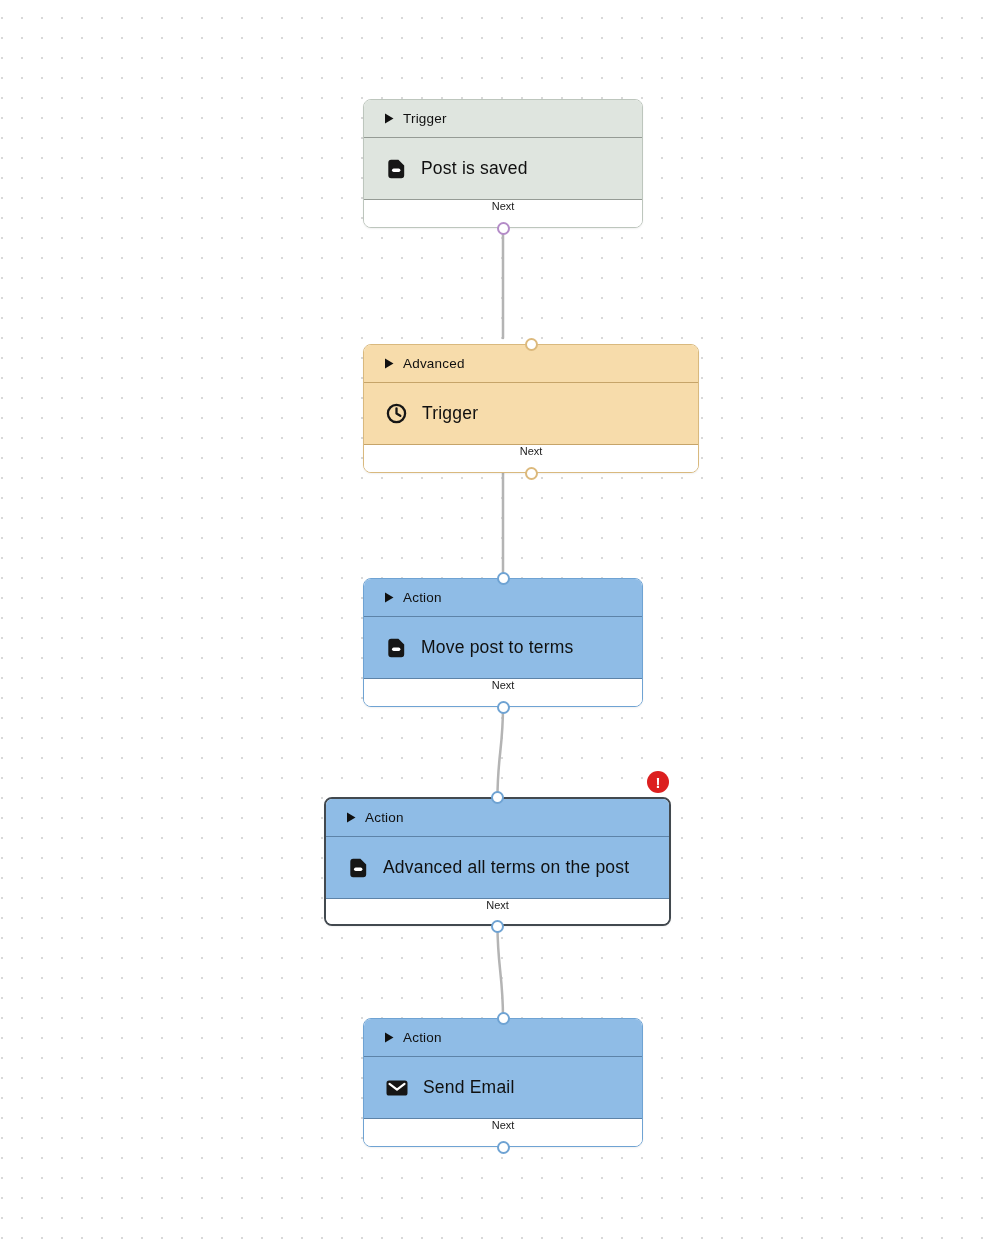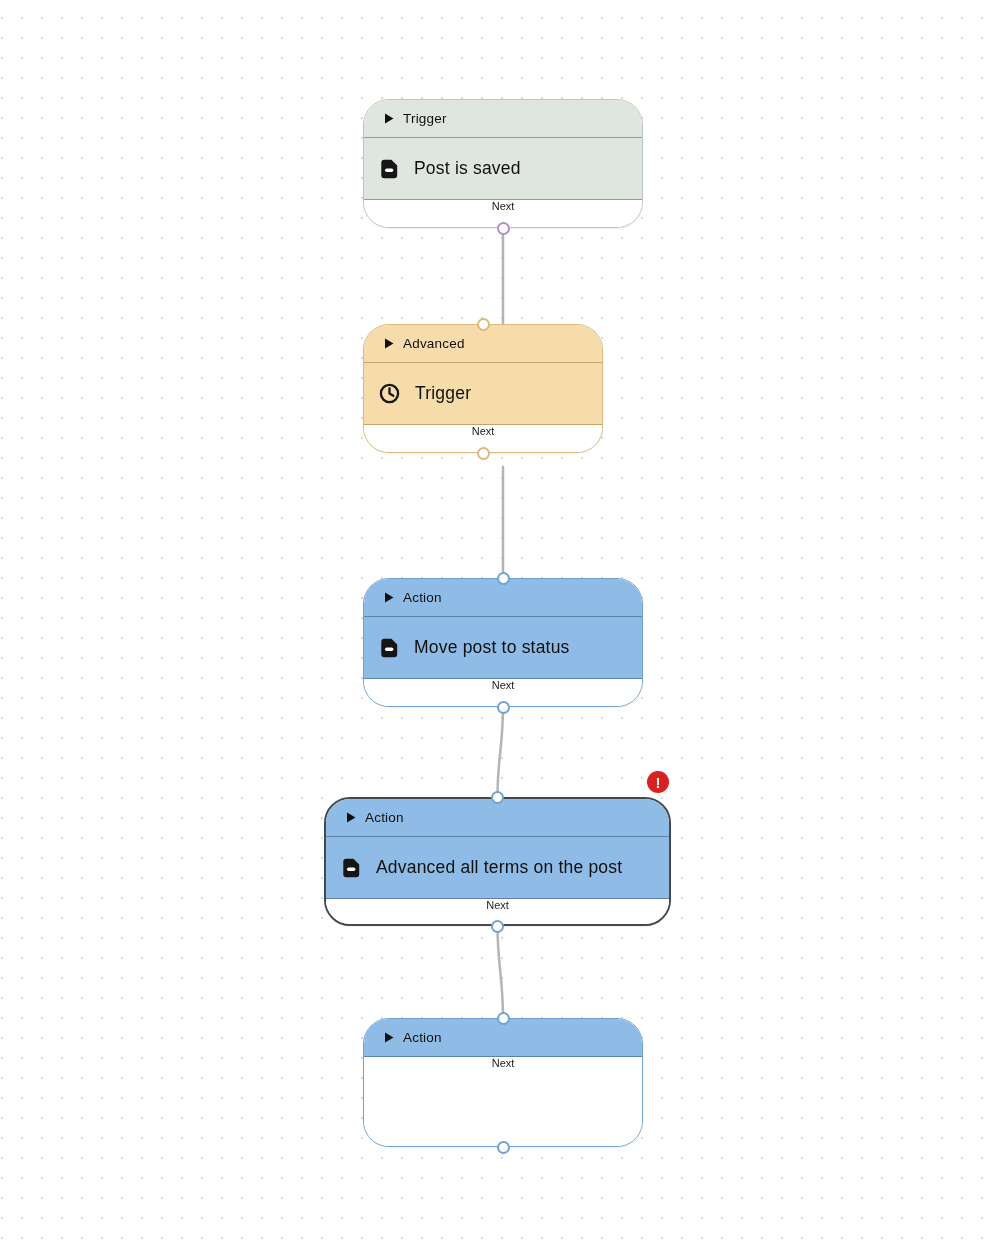--- a/index.html
+++ b/index.html
@@ -17,21 +17,21 @@
     background-size: 20px 20px;
     background-position: -8px 8px;
   }
   .edges-layer { position: absolute; left: 0; top: 0; pointer-events: none; }
 
   .node { position: absolute; box-sizing: border-box; }
   .node-box {
     box-sizing: border-box;
     height: 100%;
     border: 1.5px solid var(--border);
-    border-radius: 26px;
+    border-radius: 8px;
     overflow: hidden;
     display: flex; flex-direction: column;
     background: #ffffff;
     box-shadow: 0 1px 2px rgba(0,0,0,0.06);
   }
   .node--trigger  { --fill:#dfe5df; --border:#bdc6bd; --divider:#959b95; --port:#b48cc8; }
   .node--advanced { --fill:#f7dcab; --border:#d9b97e; --divider:#c6a469; --port:#dcb97c; }
   .node--action   { --fill:#8fbce6; --border:#6fa3d3; --divider:#5d83a8; --port:#6fa3d3; }
   .node.is-selected .node-box { border-color: #42494f; border-width: 2px; }
 
@@ -41,21 +41,21 @@
     border-bottom: 1px solid var(--divider);
     display: flex; align-items: center;
     padding: 0 20px; gap: 9px;
     font-size: 13.5px; color: #101010; letter-spacing: .2px;
   }
   .node-body {
     flex: 0 0 61px;
     background: var(--fill);
     border-bottom: 1px solid var(--divider);
     display: flex; align-items: center;
-    padding: 0 14px; gap: 14px;
+    padding: 0 21px; gap: 14px;
     font-size: 17.5px; color: #101010; letter-spacing: .2px;
   }
   .node-footer {
     flex: 1 1 auto;
     background: #ffffff;
     text-align: center;
     font-size: 11px; color: #1c1c1c;
     padding-top: 0;
   }
   .expander-tri { flex: 0 0 auto; display: inline-flex; }
@@ -79,21 +79,21 @@
     background: #dc1f1f;
     border-radius: 50%;
     color: #ffffff;
     font-size: 15px; font-weight: 700;
     display: flex; align-items: center; justify-content: center;
     line-height: 1;
   }
 
   
   .node-1 { left: 363px; top: 99px;  width: 280px; height: 129px; }
-  .node-2 { left: 363px; top: 324px; width: 240px; height: 129px; }
+  .node-2 { left: 363px; top: 344px; width: 336px; height: 129px; }
   .node-3 { left: 363px; top: 578px; width: 280px; height: 129px; }
   .node-4 { left: 324px; top: 797px; width: 347px; height: 129px; }
   .node-5 { left: 363px; top: 1018px; width: 280px; height: 129px; }
 </style>
 </head>
 <body>
 
 <div class="dot-grid"></div>
 
 <svg class="edges-layer" width="999" height="1251" viewBox="0 0 999 1251">
@@ -162,21 +162,21 @@
       </span>
       <span>Action</span>
     </div>
     <div class="node-body">
       <span class="body-icon">
         <svg width="22" height="22" viewBox="0 0 22 22">
           <path d="M6.2 1.8 h7.2 L19.2 7.6 V17.3 a2.9 2.9 0 0 1 -2.9 2.9 H6.2 a2.9 2.9 0 0 1 -2.9 -2.9 V4.7 a2.9 2.9 0 0 1 2.9 -2.9 z" fill="#161616"></path>
           <rect x="7" y="10.6" width="8.4" height="3.4" rx="1.7" fill="#ffffff"></rect>
         </svg>
       </span>
-      <span>Move post to status</span>
+      <span>Move post to terms</span>
     </div>
     <div class="node-footer">Next</div>
   </div>
   <span class="port port--top"></span>
   <span class="port port--bottom"></span>
 </div>
 
 <div class="node node-4 node--action is-selected">
   <div class="node-box">
     <div class="node-header">
@@ -207,17 +207,26 @@
 <div class="node node-5 node--action">
   <div class="node-box">
     <div class="node-header">
       <span class="expander-tri">
         <svg width="10" height="11" viewBox="0 0 10 11">
             <polygon points="1,0.5 9.5,5.5 1,10.5" fill="#101010"></polygon>
           </svg>
       </span>
       <span>Action</span>
     </div>
+    <div class="node-body">
+      <span class="body-icon">
+        <svg width="24" height="22" viewBox="0 0 24 22">
+          <rect x="1.5" y="3.5" width="21" height="15" rx="2.6" fill="#161616"></rect>
+          <polyline points="4.5,6.8 12,12.6 19.5,6.8" fill="none" stroke="#ffffff" stroke-width="2.2" stroke-linecap="round" stroke-linejoin="round"></polyline>
+        </svg>
+      </span>
+      <span>Send Email</span>
+    </div>
     <div class="node-footer">Next</div>
   </div>
   <span class="port port--top"></span>
   <span class="port port--bottom"></span>
 </div>
 
 </body></html>

